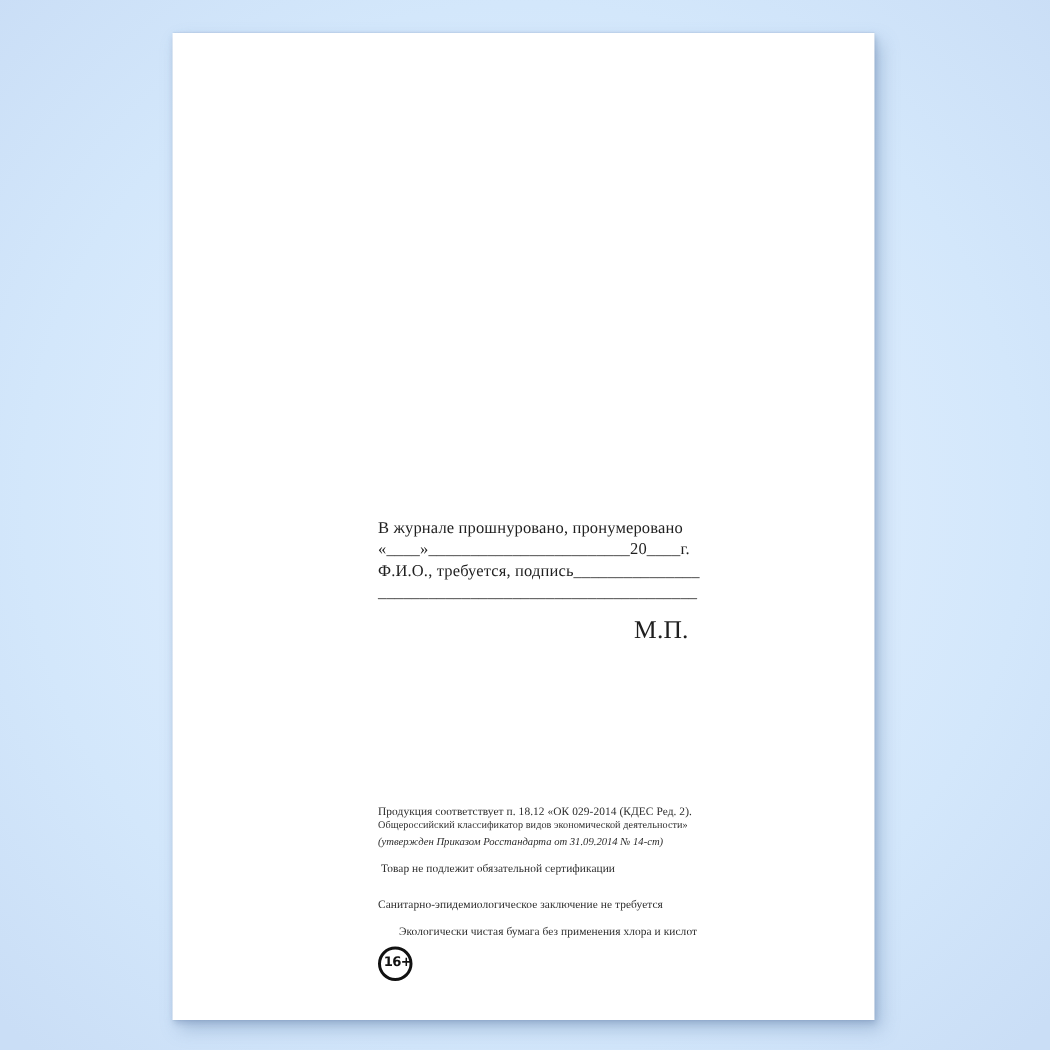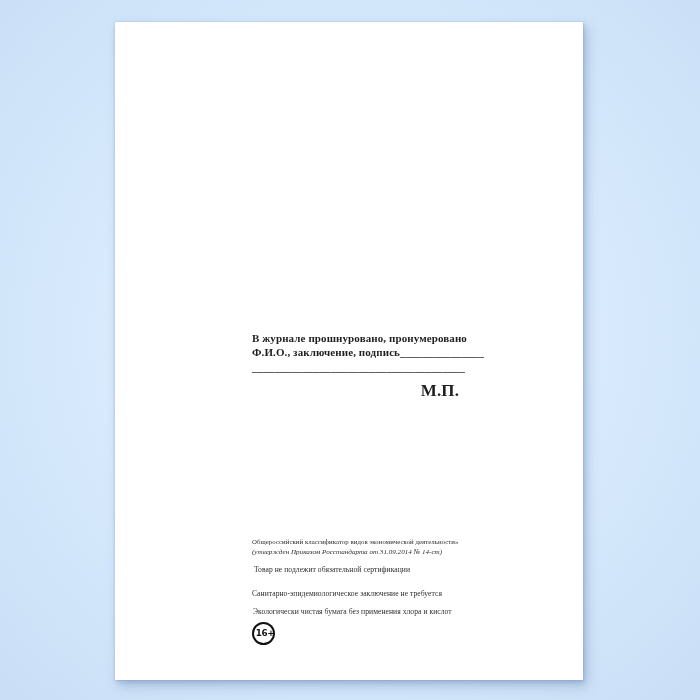--- a/index.html
+++ b/index.html
@@ -28,28 +28,27 @@
     background: #ffffff;
     box-shadow:
       0 0 1px rgba(120,145,180,0.55),
       1px 2px 4px rgba(110,138,175,0.38),
       4px 6px 11px rgba(108,138,178,0.42);
   }
   
   .stitch-block {
     position: absolute;
     left: 137px;
-    top: 309px;
+    top: 323px;
     width: 211px;
     color: #1f1f1f;
     font-size: 11px;
     line-height: 14.4px;
     letter-spacing: 0.1px;
     white-space: nowrap;
-    font-weight: bold;
   }
   .stamp-line {
     margin-top: 10px;
     text-align: right;
     padding-right: 4px;
     font-size: 17px;
   }
   
   .compliance {
     position: absolute;
@@ -58,21 +57,21 @@
     width: 230px;
     color: #2d2d2d;
     white-space: nowrap;
   }
   .std-line1 { font-size: 7.6px; line-height: 9px; letter-spacing: 0.05px; }
   .std-line2 { font-size: 6.8px; line-height: 8px; margin-top: 2px; letter-spacing: 0.05px; }
   .std-line3 { font-size: 7.1px; line-height: 8.5px; margin-top: 1.5px; font-style: italic; }
   .stmt { font-size: 7.6px; line-height: 9px; letter-spacing: 0.05px; }
   .stmt-1 { margin-top: 14.5px; }
   .stmt-2 { margin-top: 9px; margin-left: 2px; }
-  .stmt-3 { margin-top: 9px; margin-left: 1px; }
+  .stmt-3 { margin-top: 9px; margin-left: 14px; }
   .age-row {
     margin-top: 6px;
     display: flex;
     align-items: flex-start;
     text-align: center;
   }
   .age-badge {
     box-sizing: border-box;
     width: 23px;
     height: 23px;
@@ -100,26 +99,28 @@
   }
 </style>
 </head>
 <body>
 
 <div class="stage">
   <div class="page">
 
     <div class="stitch-block">
       <div>В журнале прошнуровано, пронумеровано</div>
-      <div>Ф.И.О., заключение, подпись_______________</div>
+      <div>«____»________________________20____г.</div>
+      <div>Ф.И.О., требуется, подпись_______________</div>
       <div>______________________________________</div>
       <div class="stamp-line">М.П.</div>
     </div>
 
     <div class="compliance">
+      <div class="std-line1">Продукция соответствует п. 18.12 «ОК 029-2014 (КДЕС Ред. 2).</div>
       <div class="std-line2">Общероссийский классификатор видов экономической деятельности»</div>
       <div class="std-line3">(утвержден Приказом Росстандарта от 31.09.2014 № 14-ст)</div>
 
       <div class="stmt stmt-2">Товар не подлежит обязательной сертификации</div>
       <div class="stmt stmt-1">Санитарно-эпидемиологическое заключение не требуется</div>
       <div class="stmt stmt-3">Экологически чистая бумага без применения хлора и кислот</div>
 
       <div class="age-row">
         <div class="age-badge">
           <span>16+</span>

